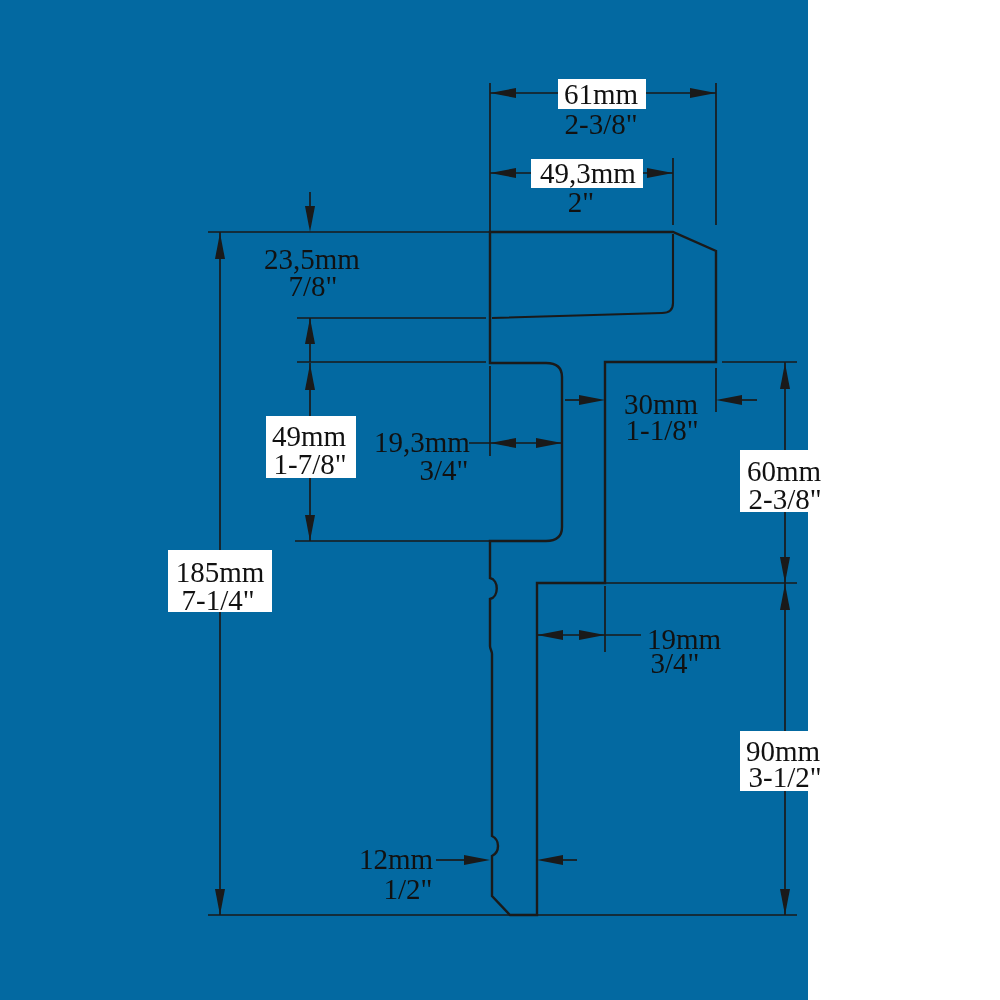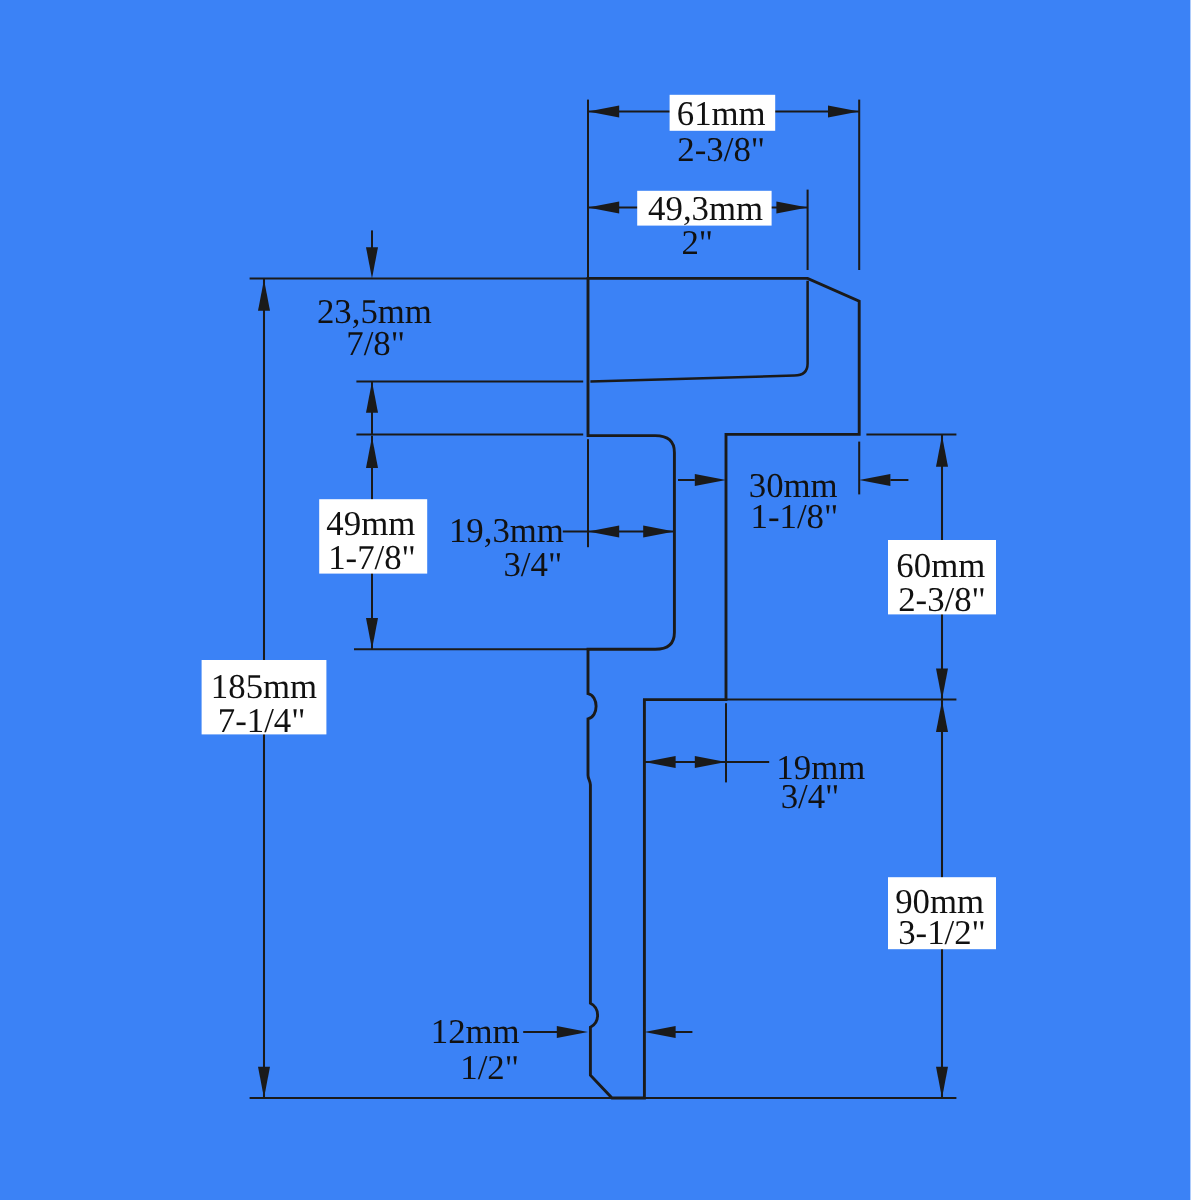--- a/index.html
+++ b/index.html
@@ -1,16 +1,16 @@
 <!DOCTYPE html>
 <html><head>
 <meta charset="utf-8">
 <style>
   html,body{margin:0;padding:0;background:#ffffff;}
-  .stage{width:992px;height:1000px;background:#3b82f6;position:relative;}
+  .stage{width:808px;height:1000px;background:#0369a1;position:relative;}
   svg{display:block;}
   .thin{stroke:#1a1a1a;stroke-width:1.7;fill:none;}
   .outline{stroke:#1a1a1a;stroke-width:2.4;fill:none;}
   .inner{stroke:#1a1a1a;stroke-width:2.1;fill:none;}
   .ah{fill:#1a1a1a;stroke:none;}
   .mask{fill:#ffffff;stroke:none;}
   text{font-family:"Liberation Serif","DejaVu Serif",serif;font-size:29px;fill:#111;text-anchor:middle;}
 </style>
 </head>
 <body>

